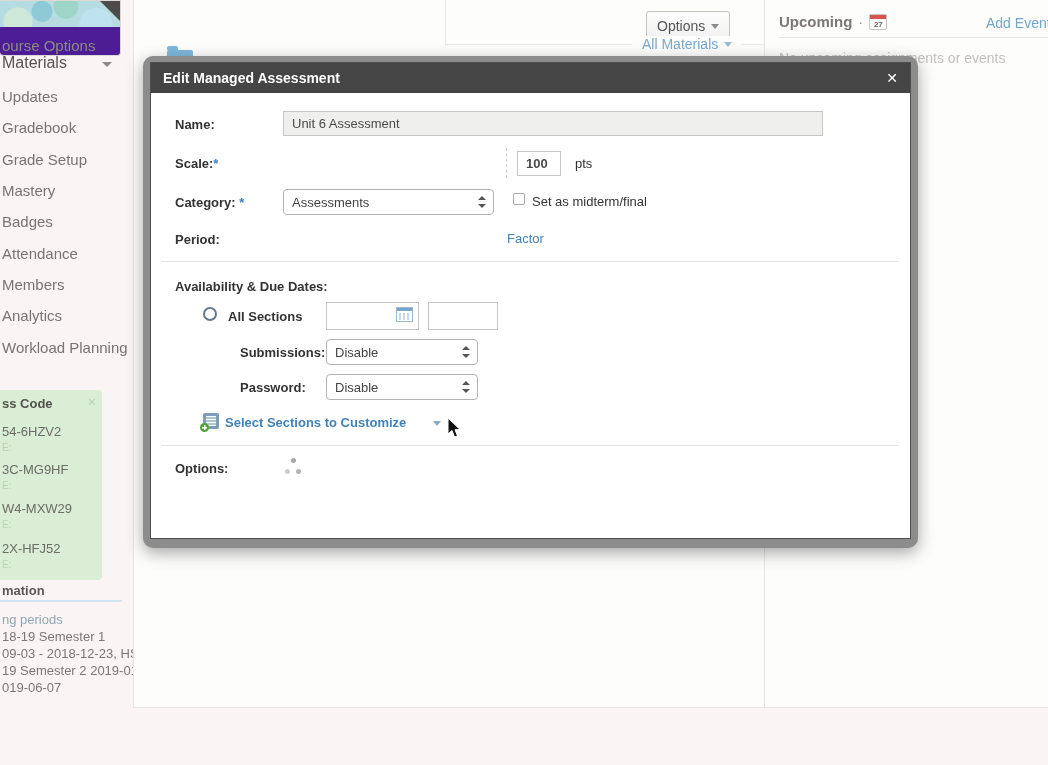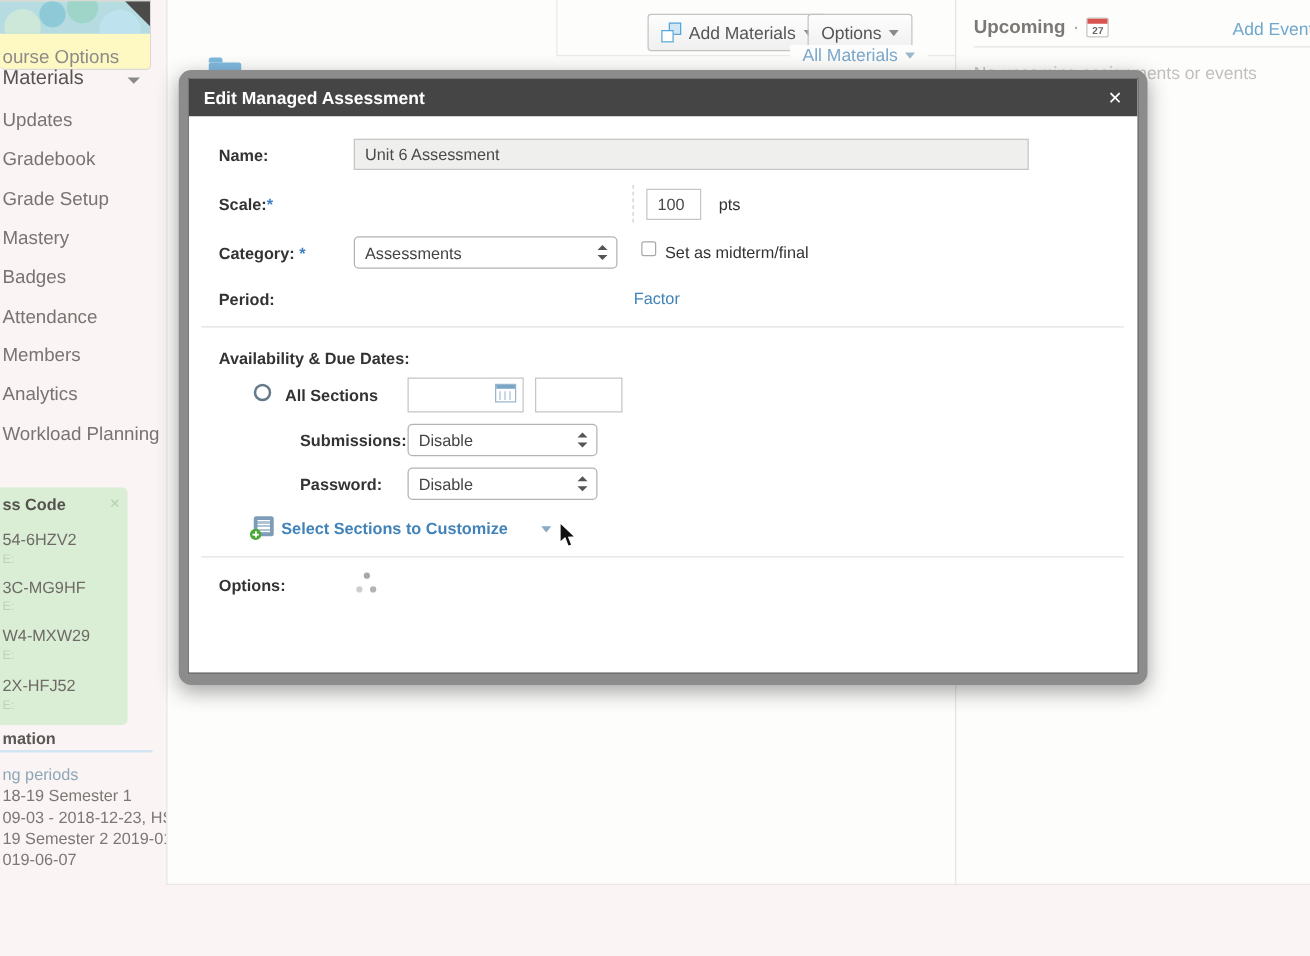--- a/index.html
+++ b/index.html
@@ -9,21 +9,21 @@
     font-family:"Liberation Sans", sans-serif;
     background:#faf5f4;
     color:#444;
   }
   .abs { position:absolute; }
 
   
   #sidebar { left:0; top:0; width:133px; height:765px; }
   .profile-card {
     left:0; top:0; width:121px; height:56px;
-    background:#fef9c3; border:1px solid #ddd8d5; border-left:none;
+    background:#4c1d95; border:1px solid #ddd8d5; border-left:none;
     border-radius:0 0 4px 4px;
   }
   .map-thumb {
     left:0; top:0; width:120px; height:26px; overflow:hidden;
     background:
       radial-gradient(circle at 15% 80%, #cde8d8 0 14px, transparent 15px),
       radial-gradient(circle at 55% 20%, #9fd4c9 0 12px, transparent 13px),
       radial-gradient(circle at 80% 90%, #bfe3ee 0 16px, transparent 17px),
       radial-gradient(circle at 35% 40%, #8ec9d8 0 10px, transparent 11px),
       #b6dce2;
@@ -138,21 +138,21 @@
   }
   .dd-btn .caret {
     position:absolute; right:9px; width:0; height:0;
     border-left:4px solid transparent; border-right:4px solid transparent; border-top:5px solid #444;
   }
   .scale-icon {
     width:16px; height:13px; border:1px solid #6db4cc;
     background:repeating-linear-gradient(180deg,#e9f7fb 0 2px,#a5dbea 2px 4px);
   }
   .dashed-sep { position:absolute; left:355px; top:85px; height:30px; border-left:1px dashed #ccc; }
-  .pts-input { left:366px; top:88px; width:44px; height:25px; background:#fff; }
+  .pts-input { left:366px; top:88px; width:44px; height:25px; background:#fff;font-weight:bold; }
   .pts-unit { position:absolute; left:424px; top:93px; font-size:13px; color:#333; font-weight:normal; }
 
   .sel {
     position:absolute; height:26px; background:#fff; border:1px solid #b3b3b3; border-radius:4px;
     font-size:13px; color:#444; display:flex; align-items:center; padding:0 22px 0 8px;
     white-space:nowrap; overflow:hidden;
   }
   .updown { position:absolute; right:7px; top:50%; width:8px; height:14px; transform:translateY(-50%); }
   .updown::before, .updown::after {
     content:""; position:absolute; left:0; width:0; height:0;
@@ -268,28 +268,20 @@
   <div class="info-line abs" style="top:646px">09-03 - 2018-12-23, HS</div>
   <div class="info-line abs" style="top:663px">19 Semester 2 2019-01-</div>
   <div class="info-line abs" style="top:680px">019-06-07</div>
 </div>
 
 <div id="content" class="abs">
   <div class="col-divider abs"></div>
   <div class="sub-vline abs"></div>
   <div class="sub-hline abs"></div>
 
-  <div class="btn" style="left:384px; top:11px">
-    <span class="addmat-icon">
-        <i></i>
-        <i></i>
-      </span>
-    <span>Add Materials</span>
-    <span class="caret"></span>
-  </div>
   <div class="btn" style="left:512px; top:11px">
     <span>Options</span>
     <span class="caret"></span>
   </div>
 
   <div class="filter-label abs">
     <span>All Materials</span>
     <span class="caret"></span>
   </div>
 

